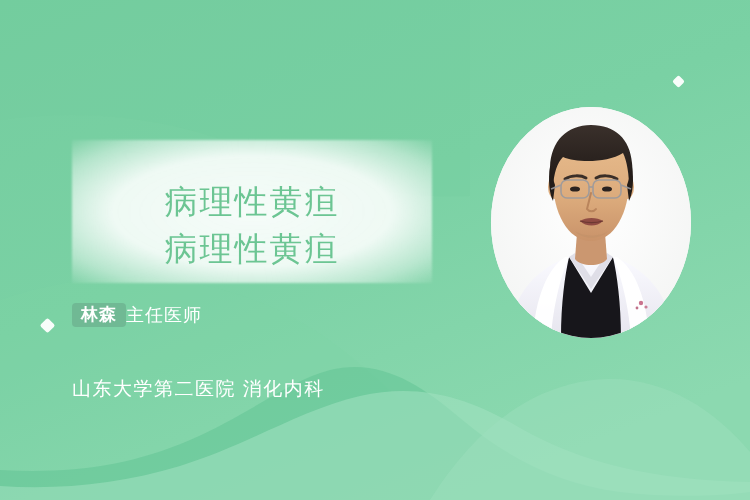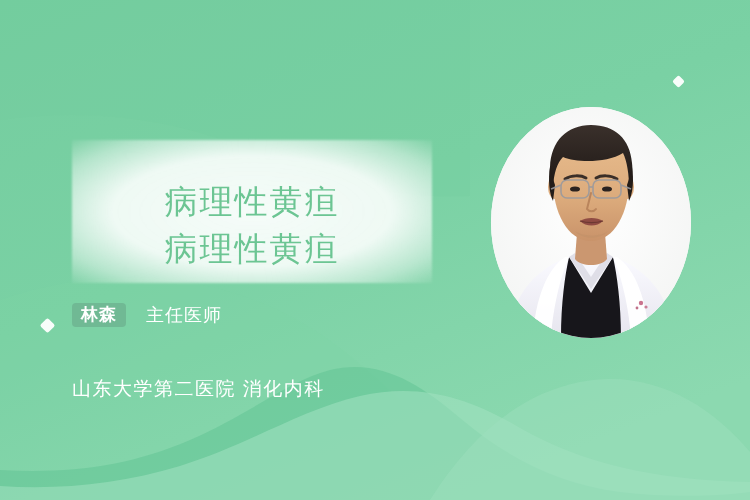--- a/index.html
+++ b/index.html
@@ -74,21 +74,20 @@
     font-size: 17px;
     font-weight: bold;
     padding: 3px 9px 4px 9px;
     border-radius: 4px;
     letter-spacing: 1px;
     line-height: 1;
   }
   .doctor-title {
     color: #ffffff;
     font-size: 18px;
-    margin-left: 20px;
     letter-spacing: 1px;
     line-height: 1;
   }
   .doctor-affiliation {
     position: absolute;
     left: 72px;
     top: 376px;
     color: #ffffff;
     font-size: 19px;
     letter-spacing: 1.5px;

